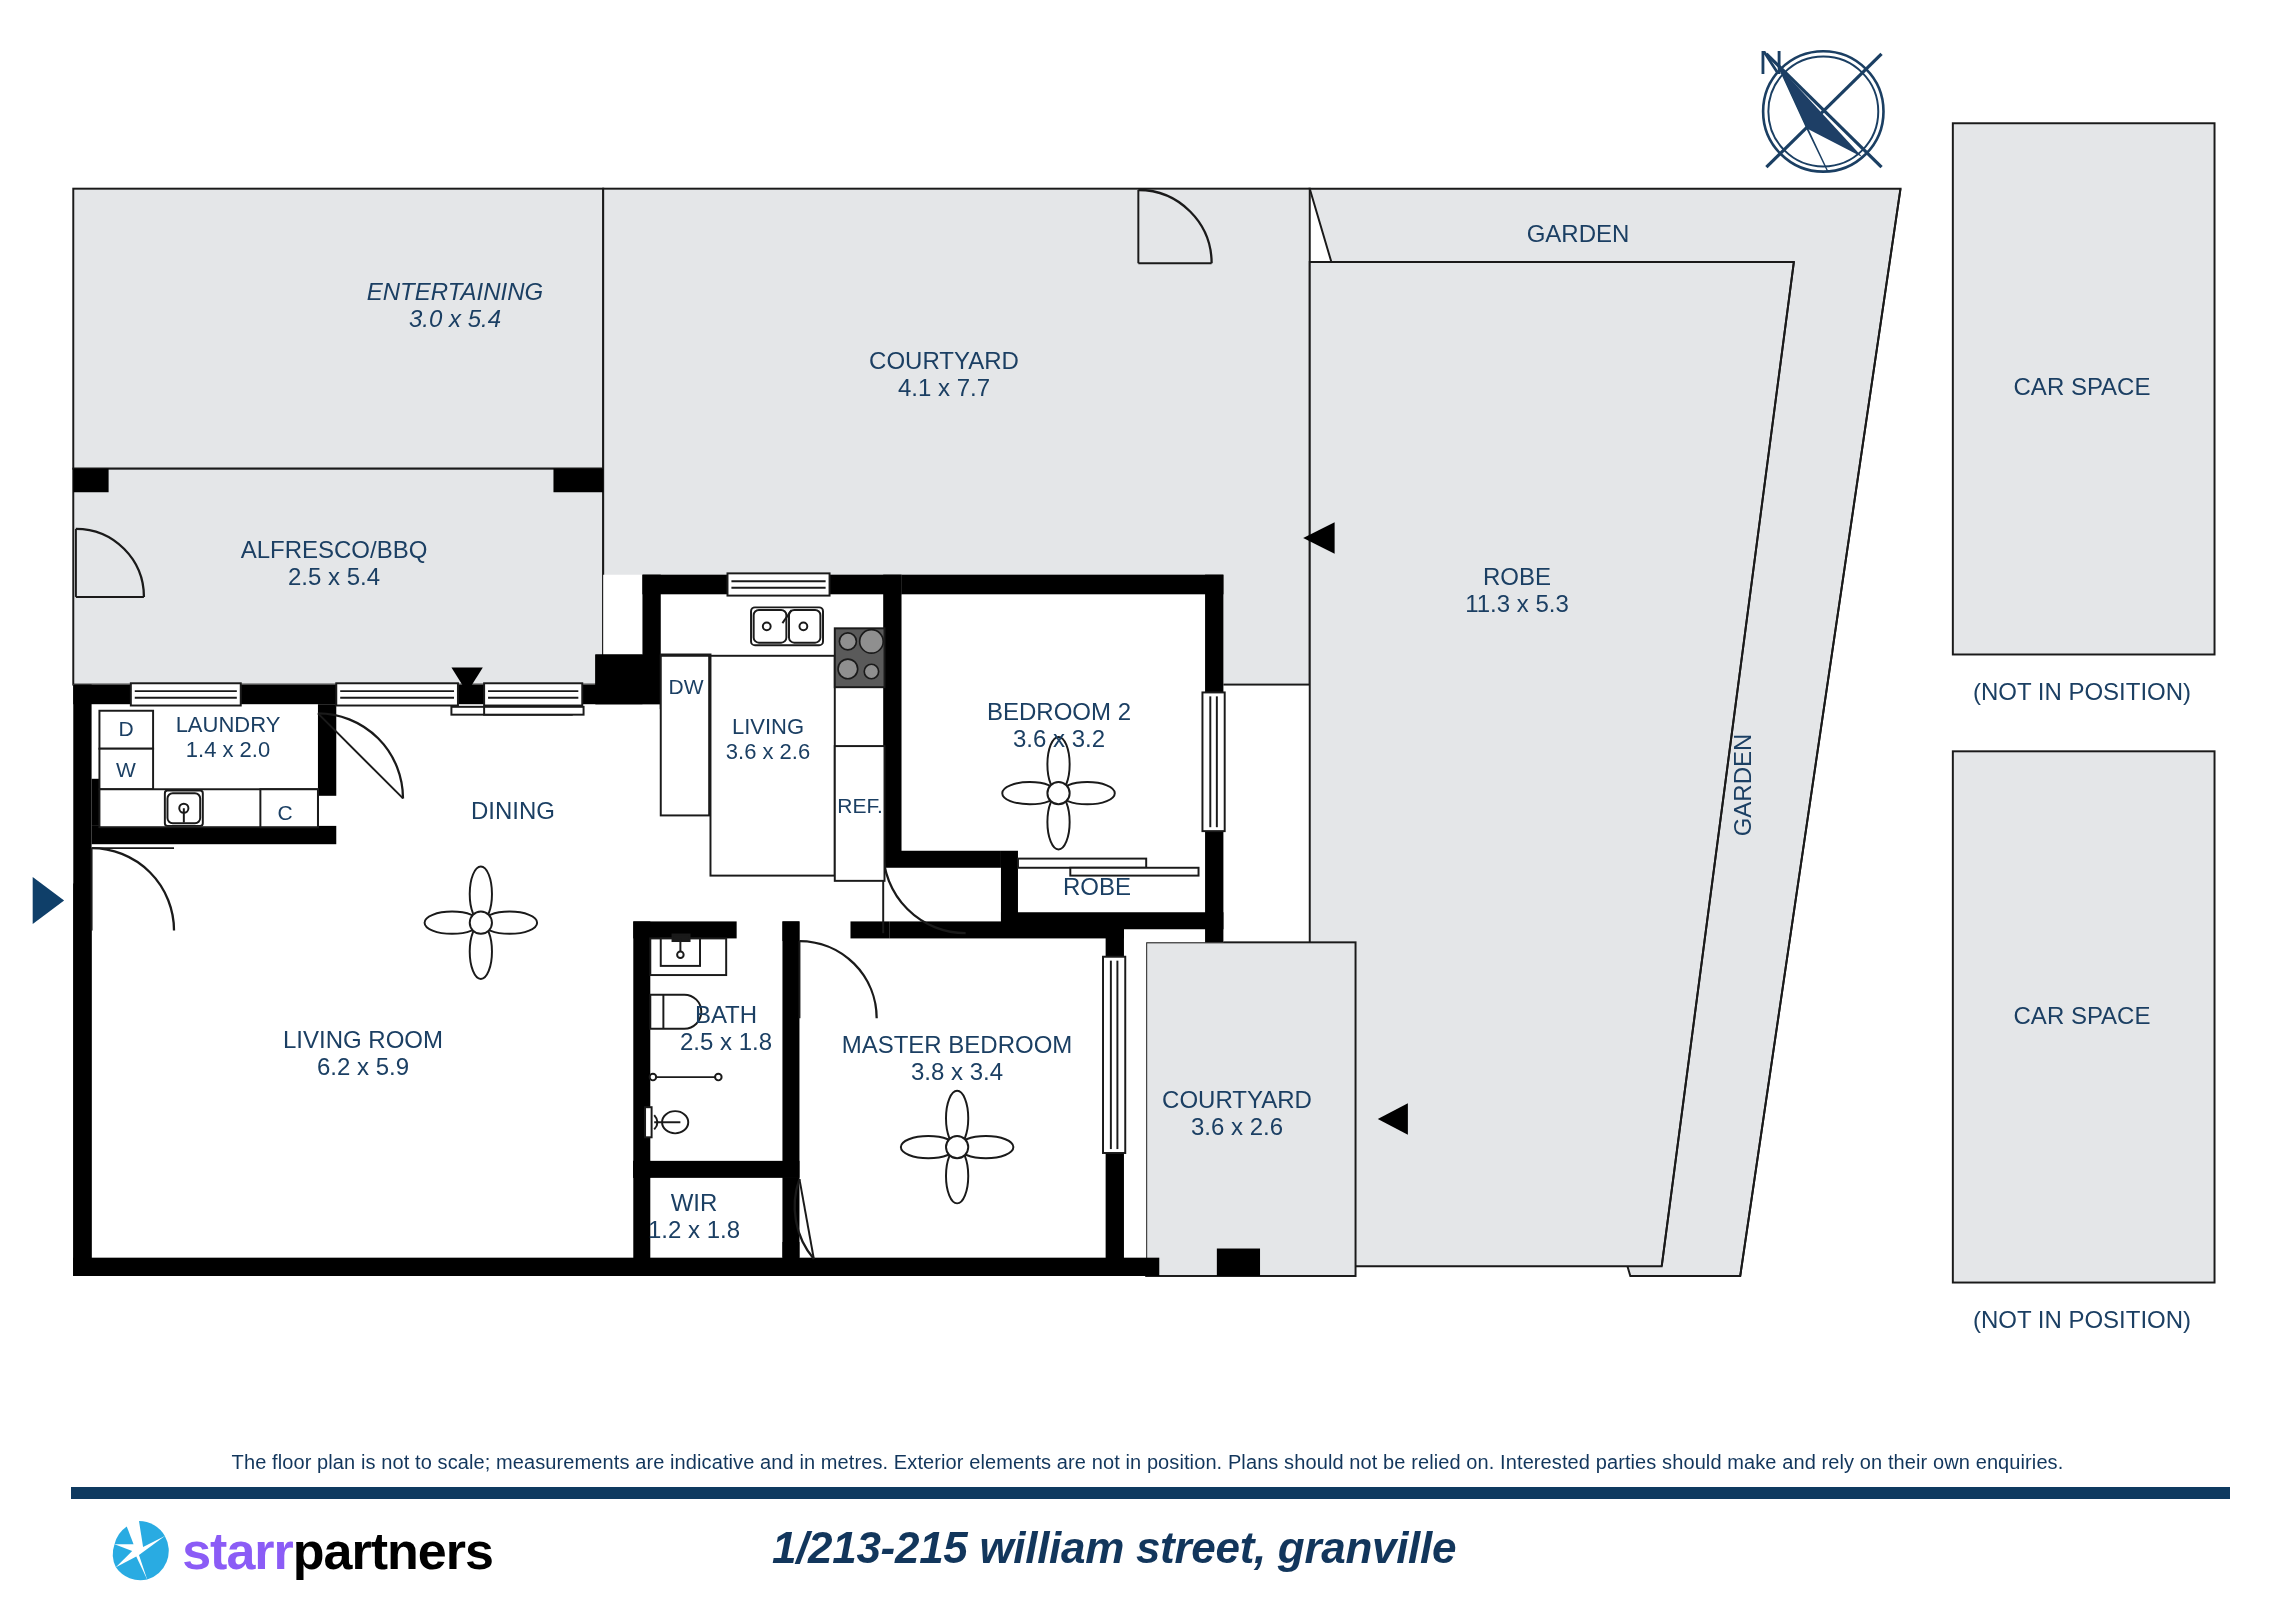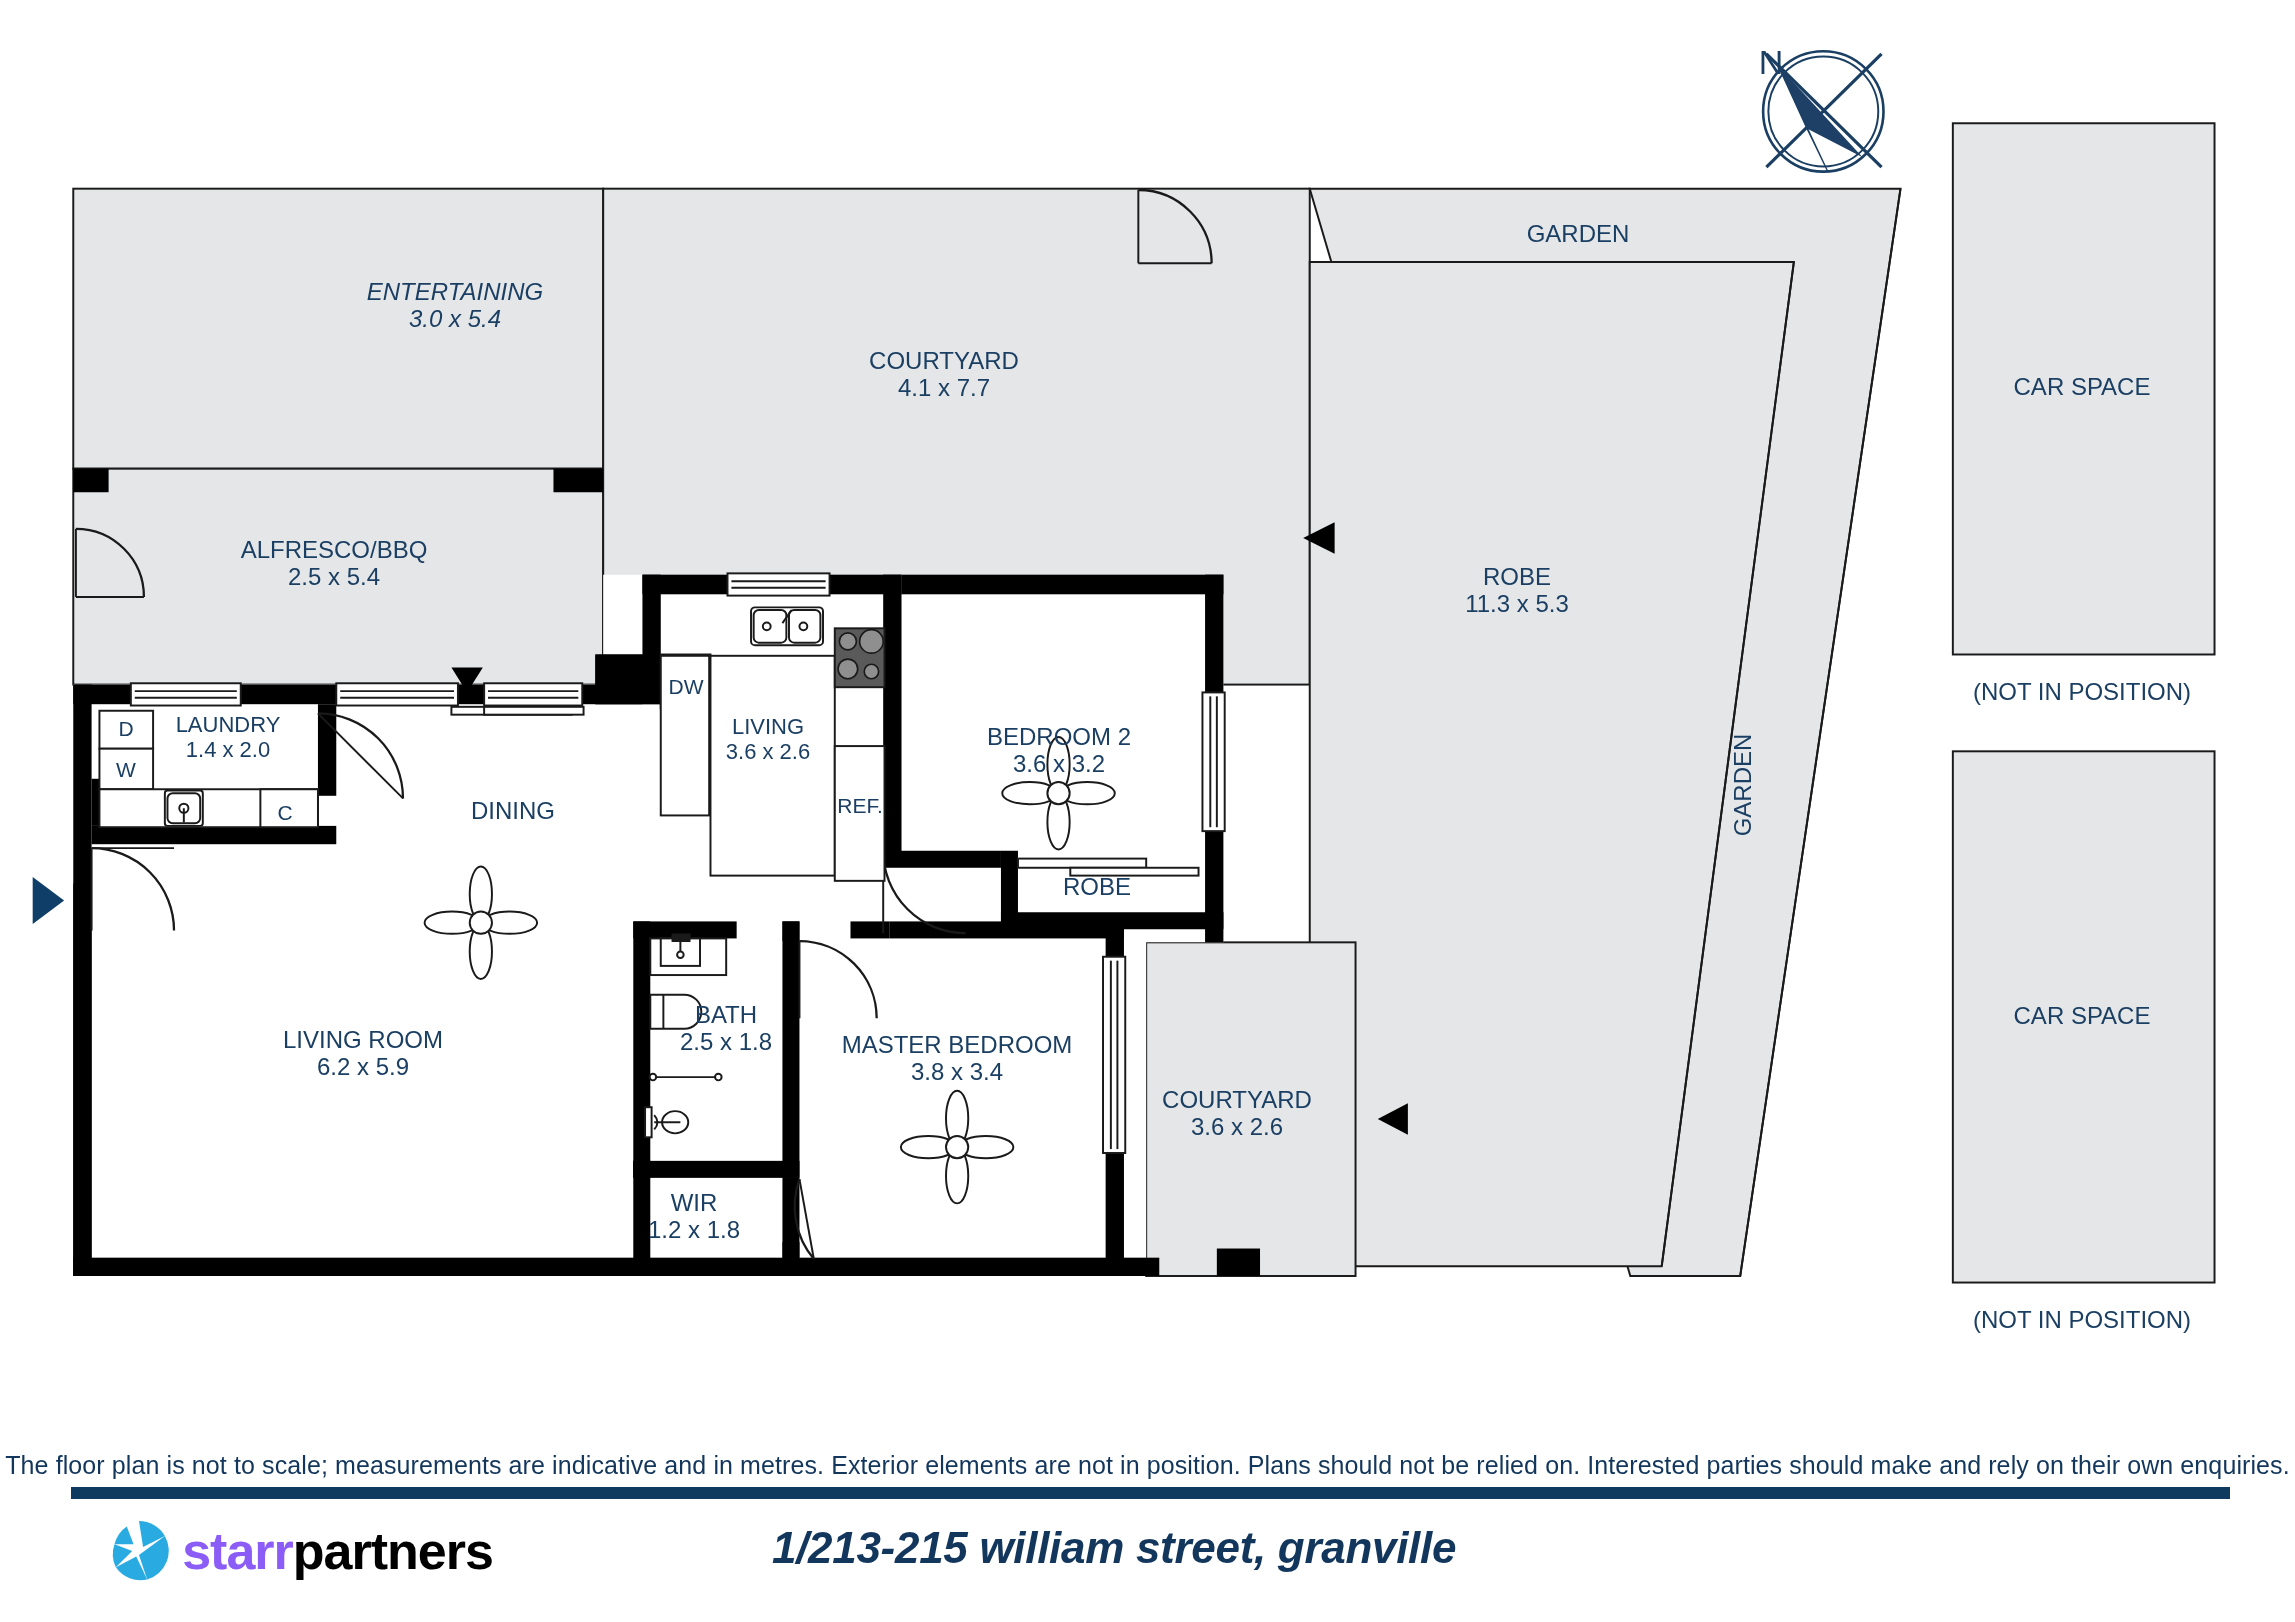--- a/index.html
+++ b/index.html
@@ -21,21 +21,21 @@
     position: absolute;
     left: 71px; top: 1487px;
     width: 2159px; height: 11.8px;
     background: #0f3a60;
   }
   .disclaimer {
     position: absolute;
     left: 0; top: 1451px;
     width: 2295px;
     text-align: center;
-    font-size: 25px;
+    font-size: 20px;
     color: #12365c;
     letter-spacing: 0.1px;
     white-space: nowrap;
   }
   .logo-wrap {
     position: absolute;
     left: 105px; top: 1517px;
     display: flex; align-items: center;
   }
   .logo-mark { width: 68px; height: 68px; margin-right: 9.2px; }
@@ -380,21 +380,21 @@
   <div class="lbl s-mid" style="left:228px; top:738px;">
     <span class="nm">LAUNDRY</span>
     <span class="dm">1.4 x 2.0</span>
   </div>
 
   <div class="lbl s-mid" style="left:768px; top:740px;">
     <span class="nm">LIVING</span>
     <span class="dm">3.6 x 2.6</span>
   </div>
 
-  <div class="lbl s-big" style="left:1059px; top:726px;margin-top:25px;">
+  <div class="lbl s-big" style="left:1059px; top:726px;">
     <span class="nm">BEDROOM 2</span>
     <span class="dm">3.6 x 3.2</span>
   </div>
 
   <div class="lbl s-big" style="left:478px; top:811px;margin-left:35px;">
     <span class="nm">DINING</span>
   </div>
 
   <div class="lbl s-big" style="left:1097px; top:887px;">
     <span class="nm">ROBE</span>

